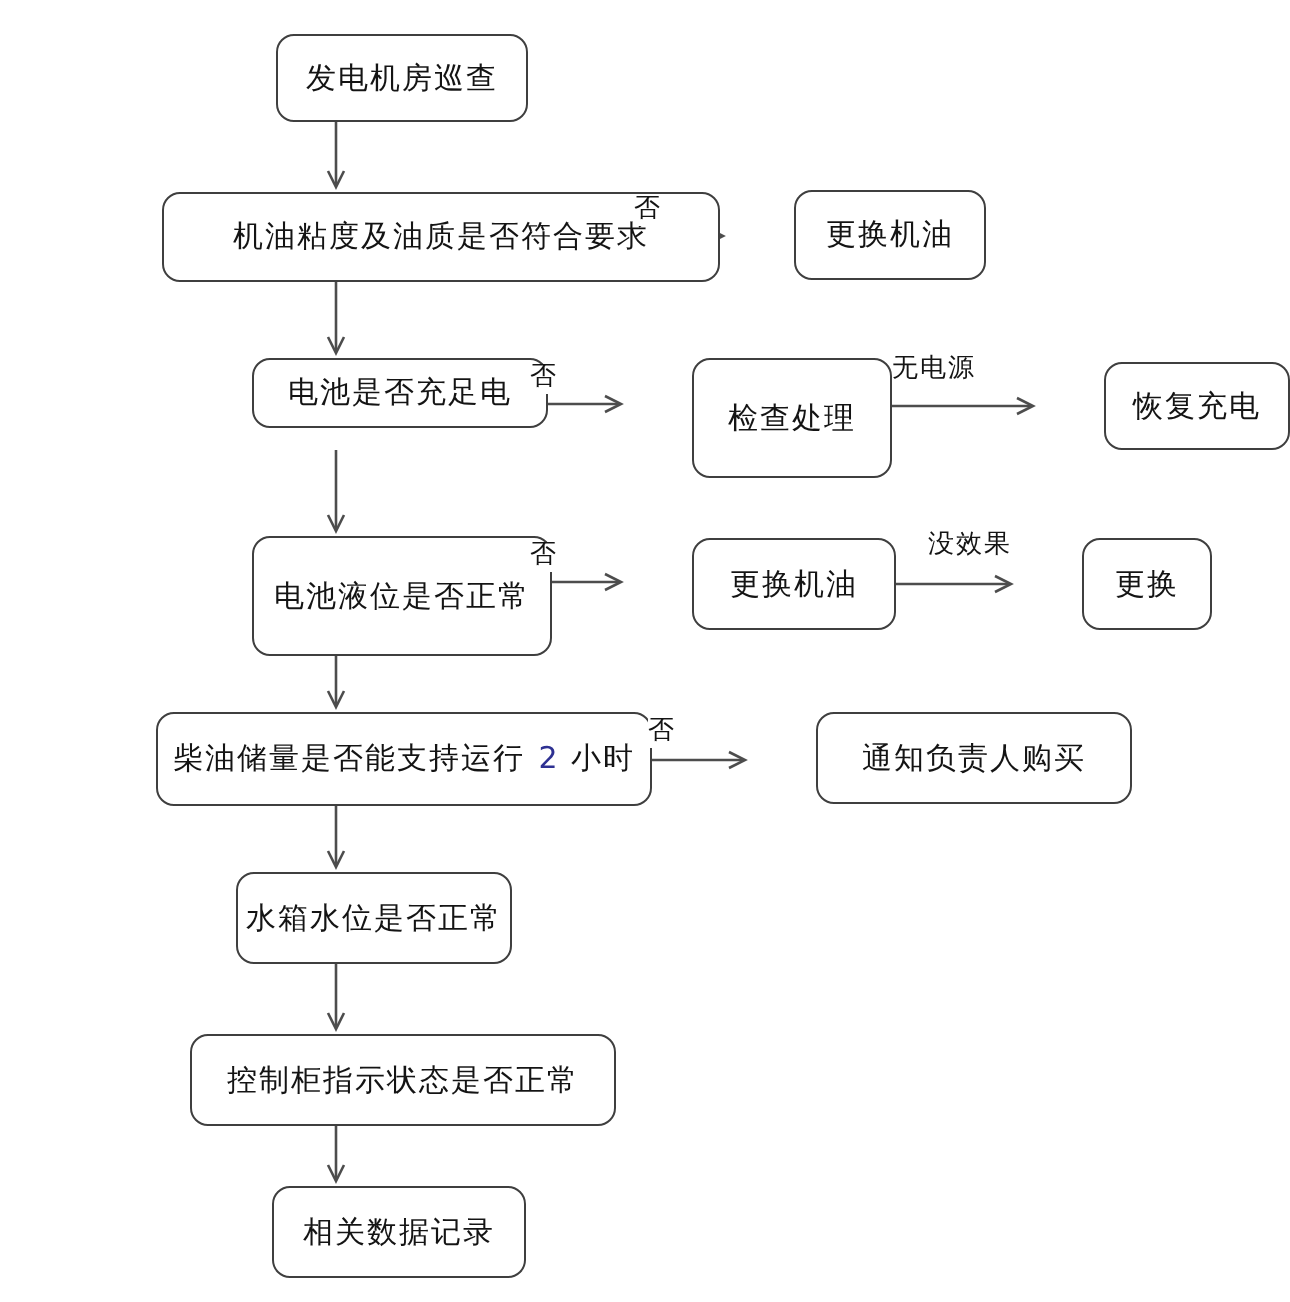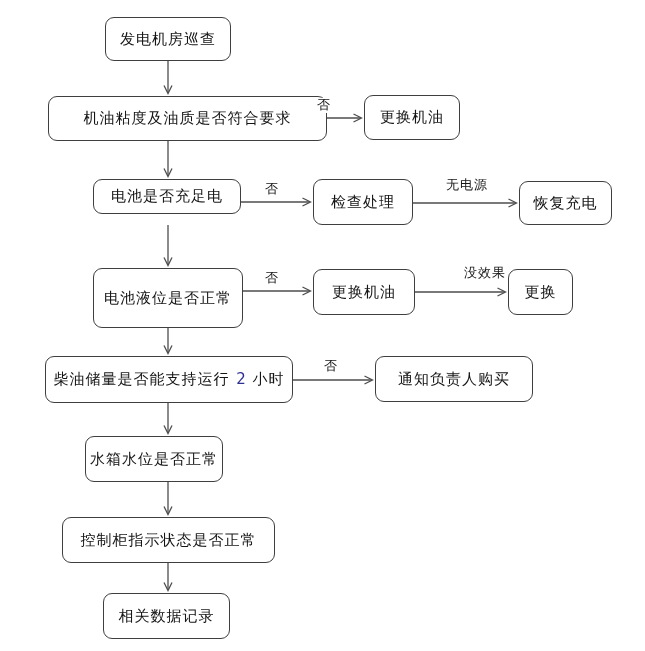--- a/index.html
+++ b/index.html
@@ -23,20 +23,21 @@
     border-radius: 9px;
     background: #ffffff;
     display: flex;
     align-items: center;
     justify-content: center;
     font-size: 15px;
     letter-spacing: 1px;
     color: #141414;
     white-space: nowrap;
     text-align: center;
+    margin-left: 33px;
   }
   .node .num { color: #2e3192; letter-spacing: 0; padding: 0 1px; }
   .edge-label {
     position: absolute;
     transform: translateX(-50%);
     font-size: 13px;
     letter-spacing: 1px;
     color: #141414;
     white-space: nowrap;
     background: #ffffff;
@@ -80,21 +81,21 @@
   </div>
 
   <div class="node" style="left:364px;top:95px;width:96px;height:45px">
     <span>更换机油</span>
   </div>
 
   <div class="node" style="left:93px;top:179px;width:148px;height:35px">
     <span>电池是否充足电</span>
   </div>
 
-  <div class="node" style="left:313px;top:179px;width:100px;height:46px">
+  <div class="node" style="left:313px;top:179px;width:100px;height:60px">
     <span>检查处理</span>
   </div>
 
   <div class="node" style="left:519px;top:181px;width:93px;height:44px">
     <span>恢复充电</span>
   </div>
 
   <div class="node" style="left:93px;top:268px;width:150px;height:60px">
     <span>电池液位是否正常</span>
   </div>

